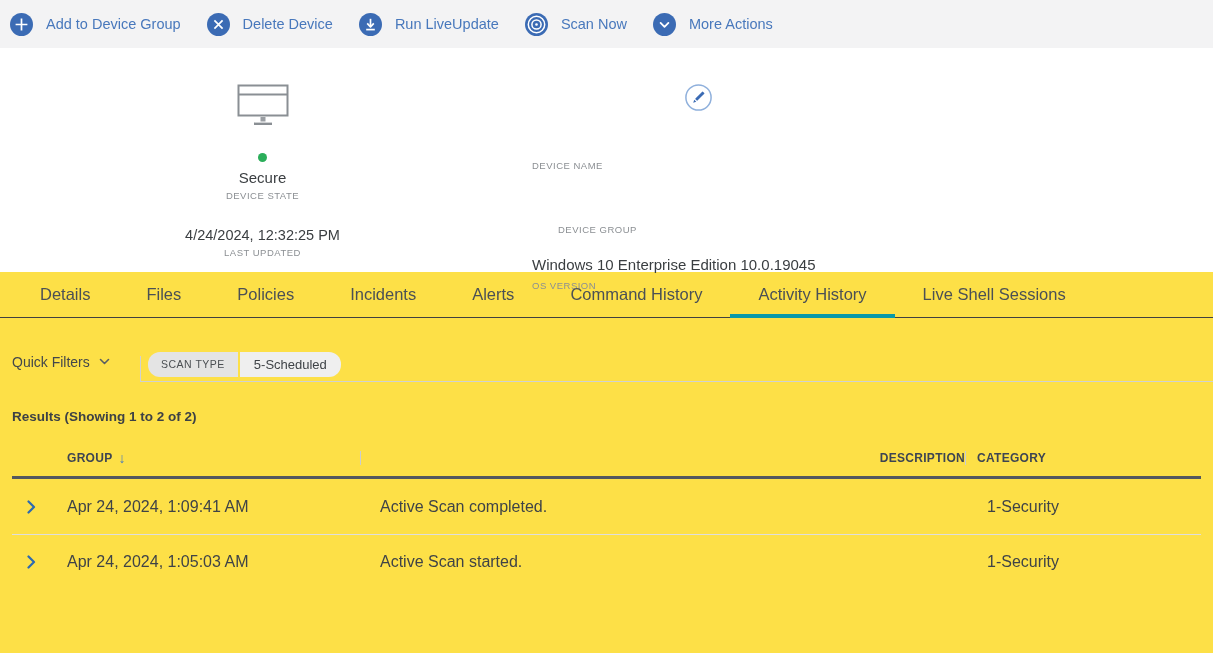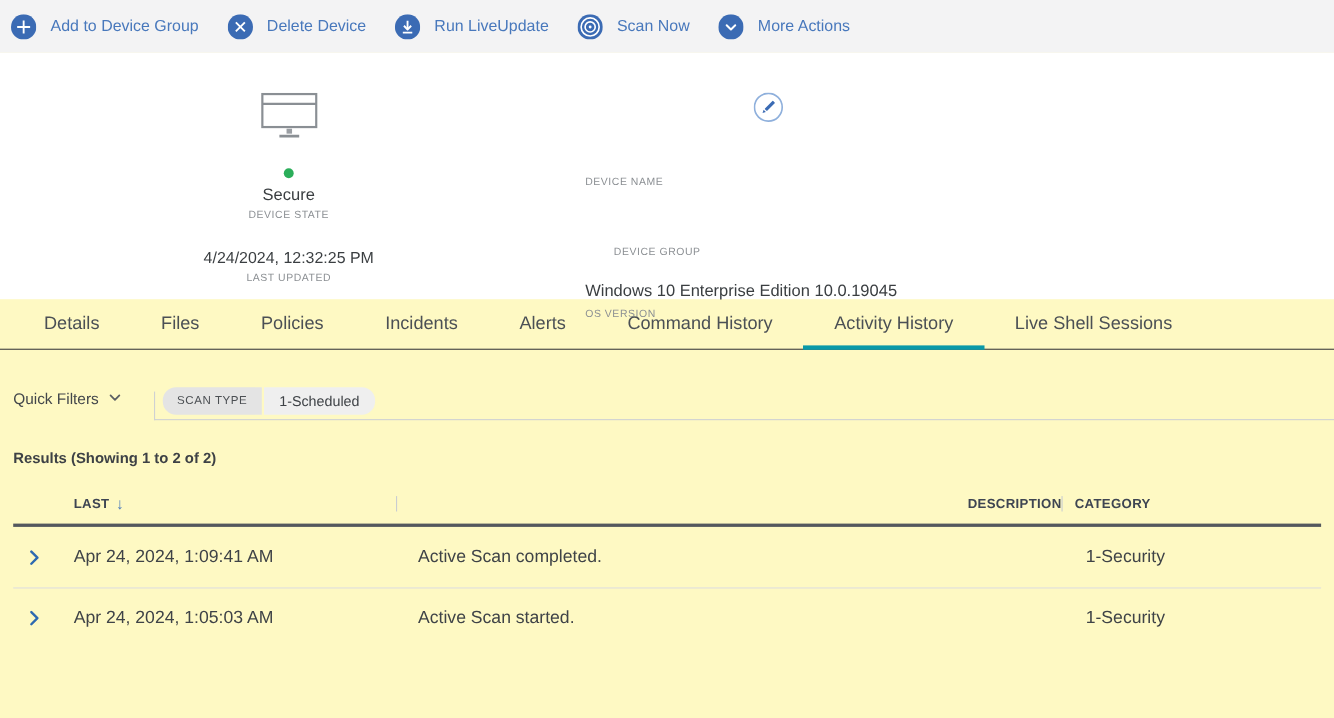--- a/index.html
+++ b/index.html
@@ -1,18 +1,18 @@
 <!DOCTYPE html>
 <html><head>
 <meta charset="utf-8">
 <style>
   * { margin:0; padding:0; box-sizing:border-box; }
   html,body { background:#fff; }
   body { font-family:"Liberation Sans", sans-serif; color:#3f4347; }
-  .screen { position:relative; width:1213px; height:653px; background:#fef9c3; overflow:hidden; }
+  .screen { position:relative; width:1213px; height:653px; background:#fde047; overflow:hidden; }
 
   
   .toolbar { position:absolute; top:0; left:0; right:0; height:48px; background:#f3f3f4;
              display:flex; align-items:center; padding-left:10px; gap:26px; }
   .tb-item { display:flex; align-items:center; gap:13px; cursor:pointer; }
   .tb-item .label { font-size:14.5px; color:#4878bc; }
   .tb-icon { width:23px; height:23px; display:block; }
 
   
   .device-section { position:absolute; top:48px; left:0; right:0; height:224px; background:#fff; }
@@ -174,31 +174,31 @@
   <div class="filter-area">
     <div class="quick-filters">
       <span>Quick Filters</span>
       <svg width="11" height="8" viewBox="0 0 11 8">
         <path d="M1.5 1.5l4 4 4-4" stroke="#5a5e62" stroke-width="1.6" fill="none" stroke-linecap="round" stroke-linejoin="round"></path>
       </svg>
     </div>
     <div class="panel-line"></div>
     <div class="chip">
       <span class="chip-key">SCAN TYPE</span>
-      <span class="chip-val">1-Scheduled</span>
+      <span class="chip-val">5-Scheduled</span>
     </div>
   </div>
 
   <div class="results-heading">Results (Showing 1 to 2 of 2)</div>
 
   <div class="results-table">
     <div class="tgrid thead">
       <div class="th"></div>
       <div class="th th-time">
-        <span>LAST</span>
+        <span>GROUP</span>
         <span class="sort-arrow">↓</span>
       </div>
       <div class="th th-sep th-desc">DESCRIPTION</div>
       <div class="th th-sep th-cat">CATEGORY</div>
     </div>
     <div class="header-rule"></div>
 
     <div class="tgrid trow">
       <button class="expander">
         <svg width="9" height="14" viewBox="0 0 9 14">

